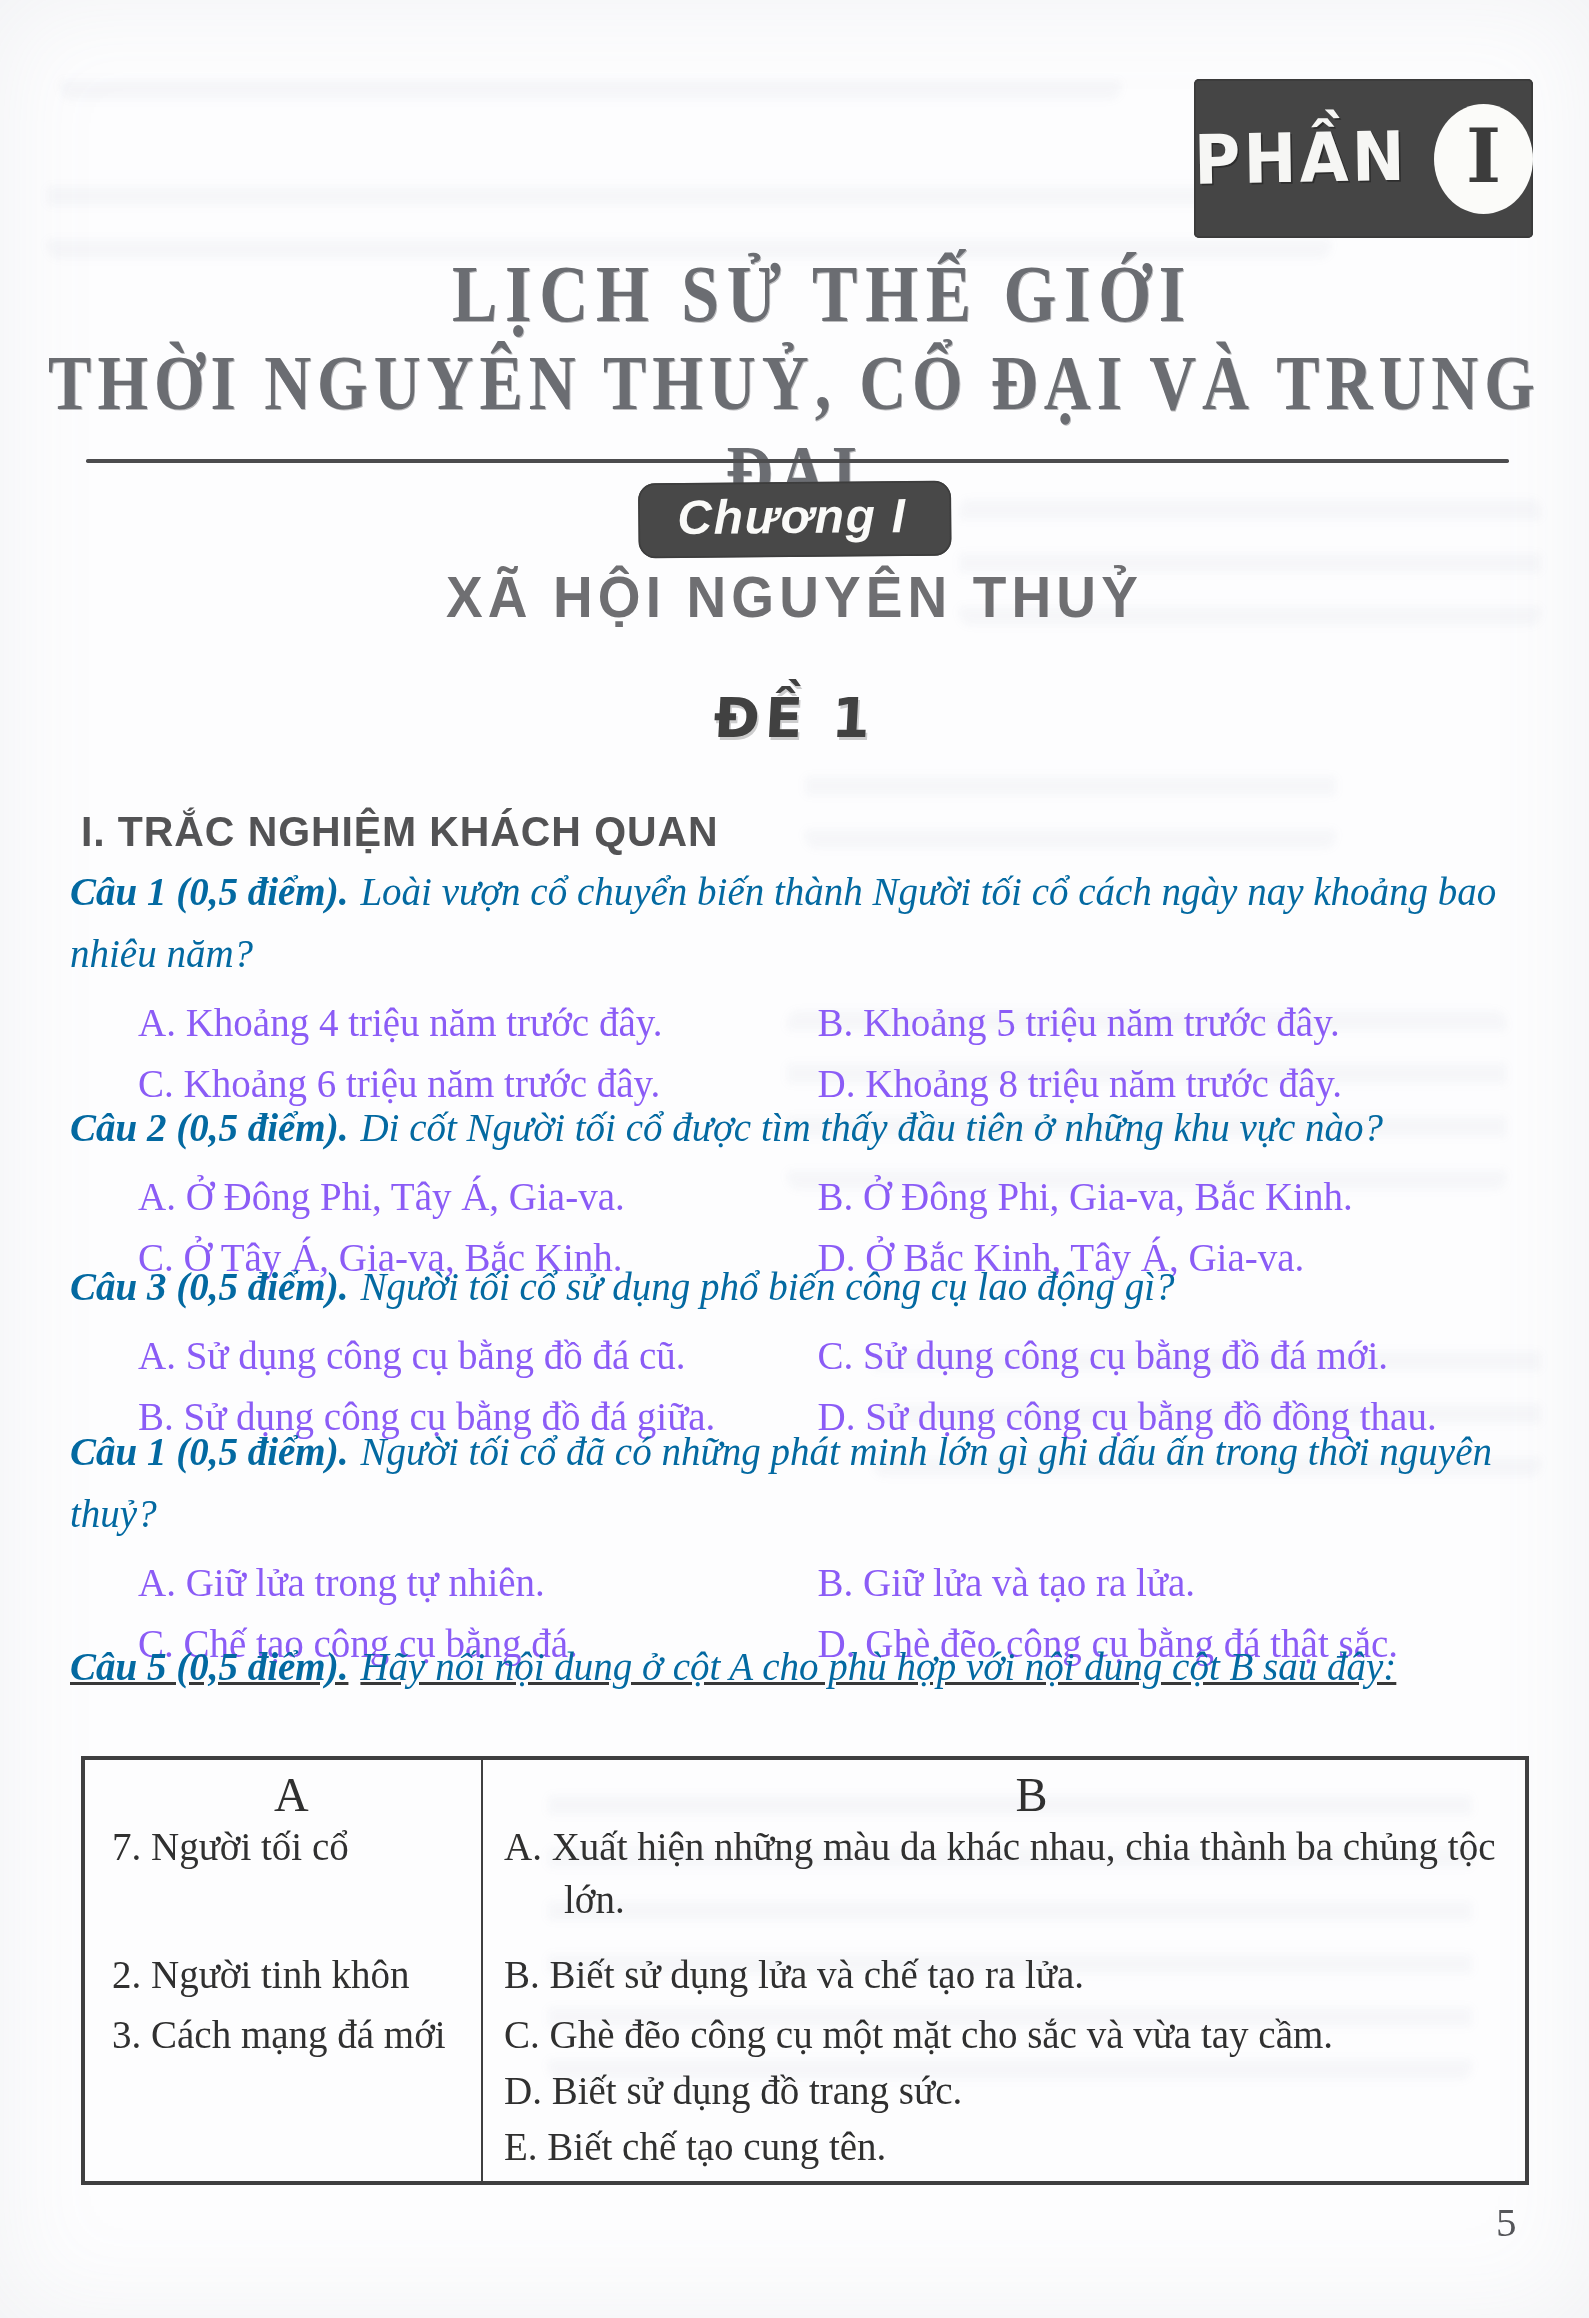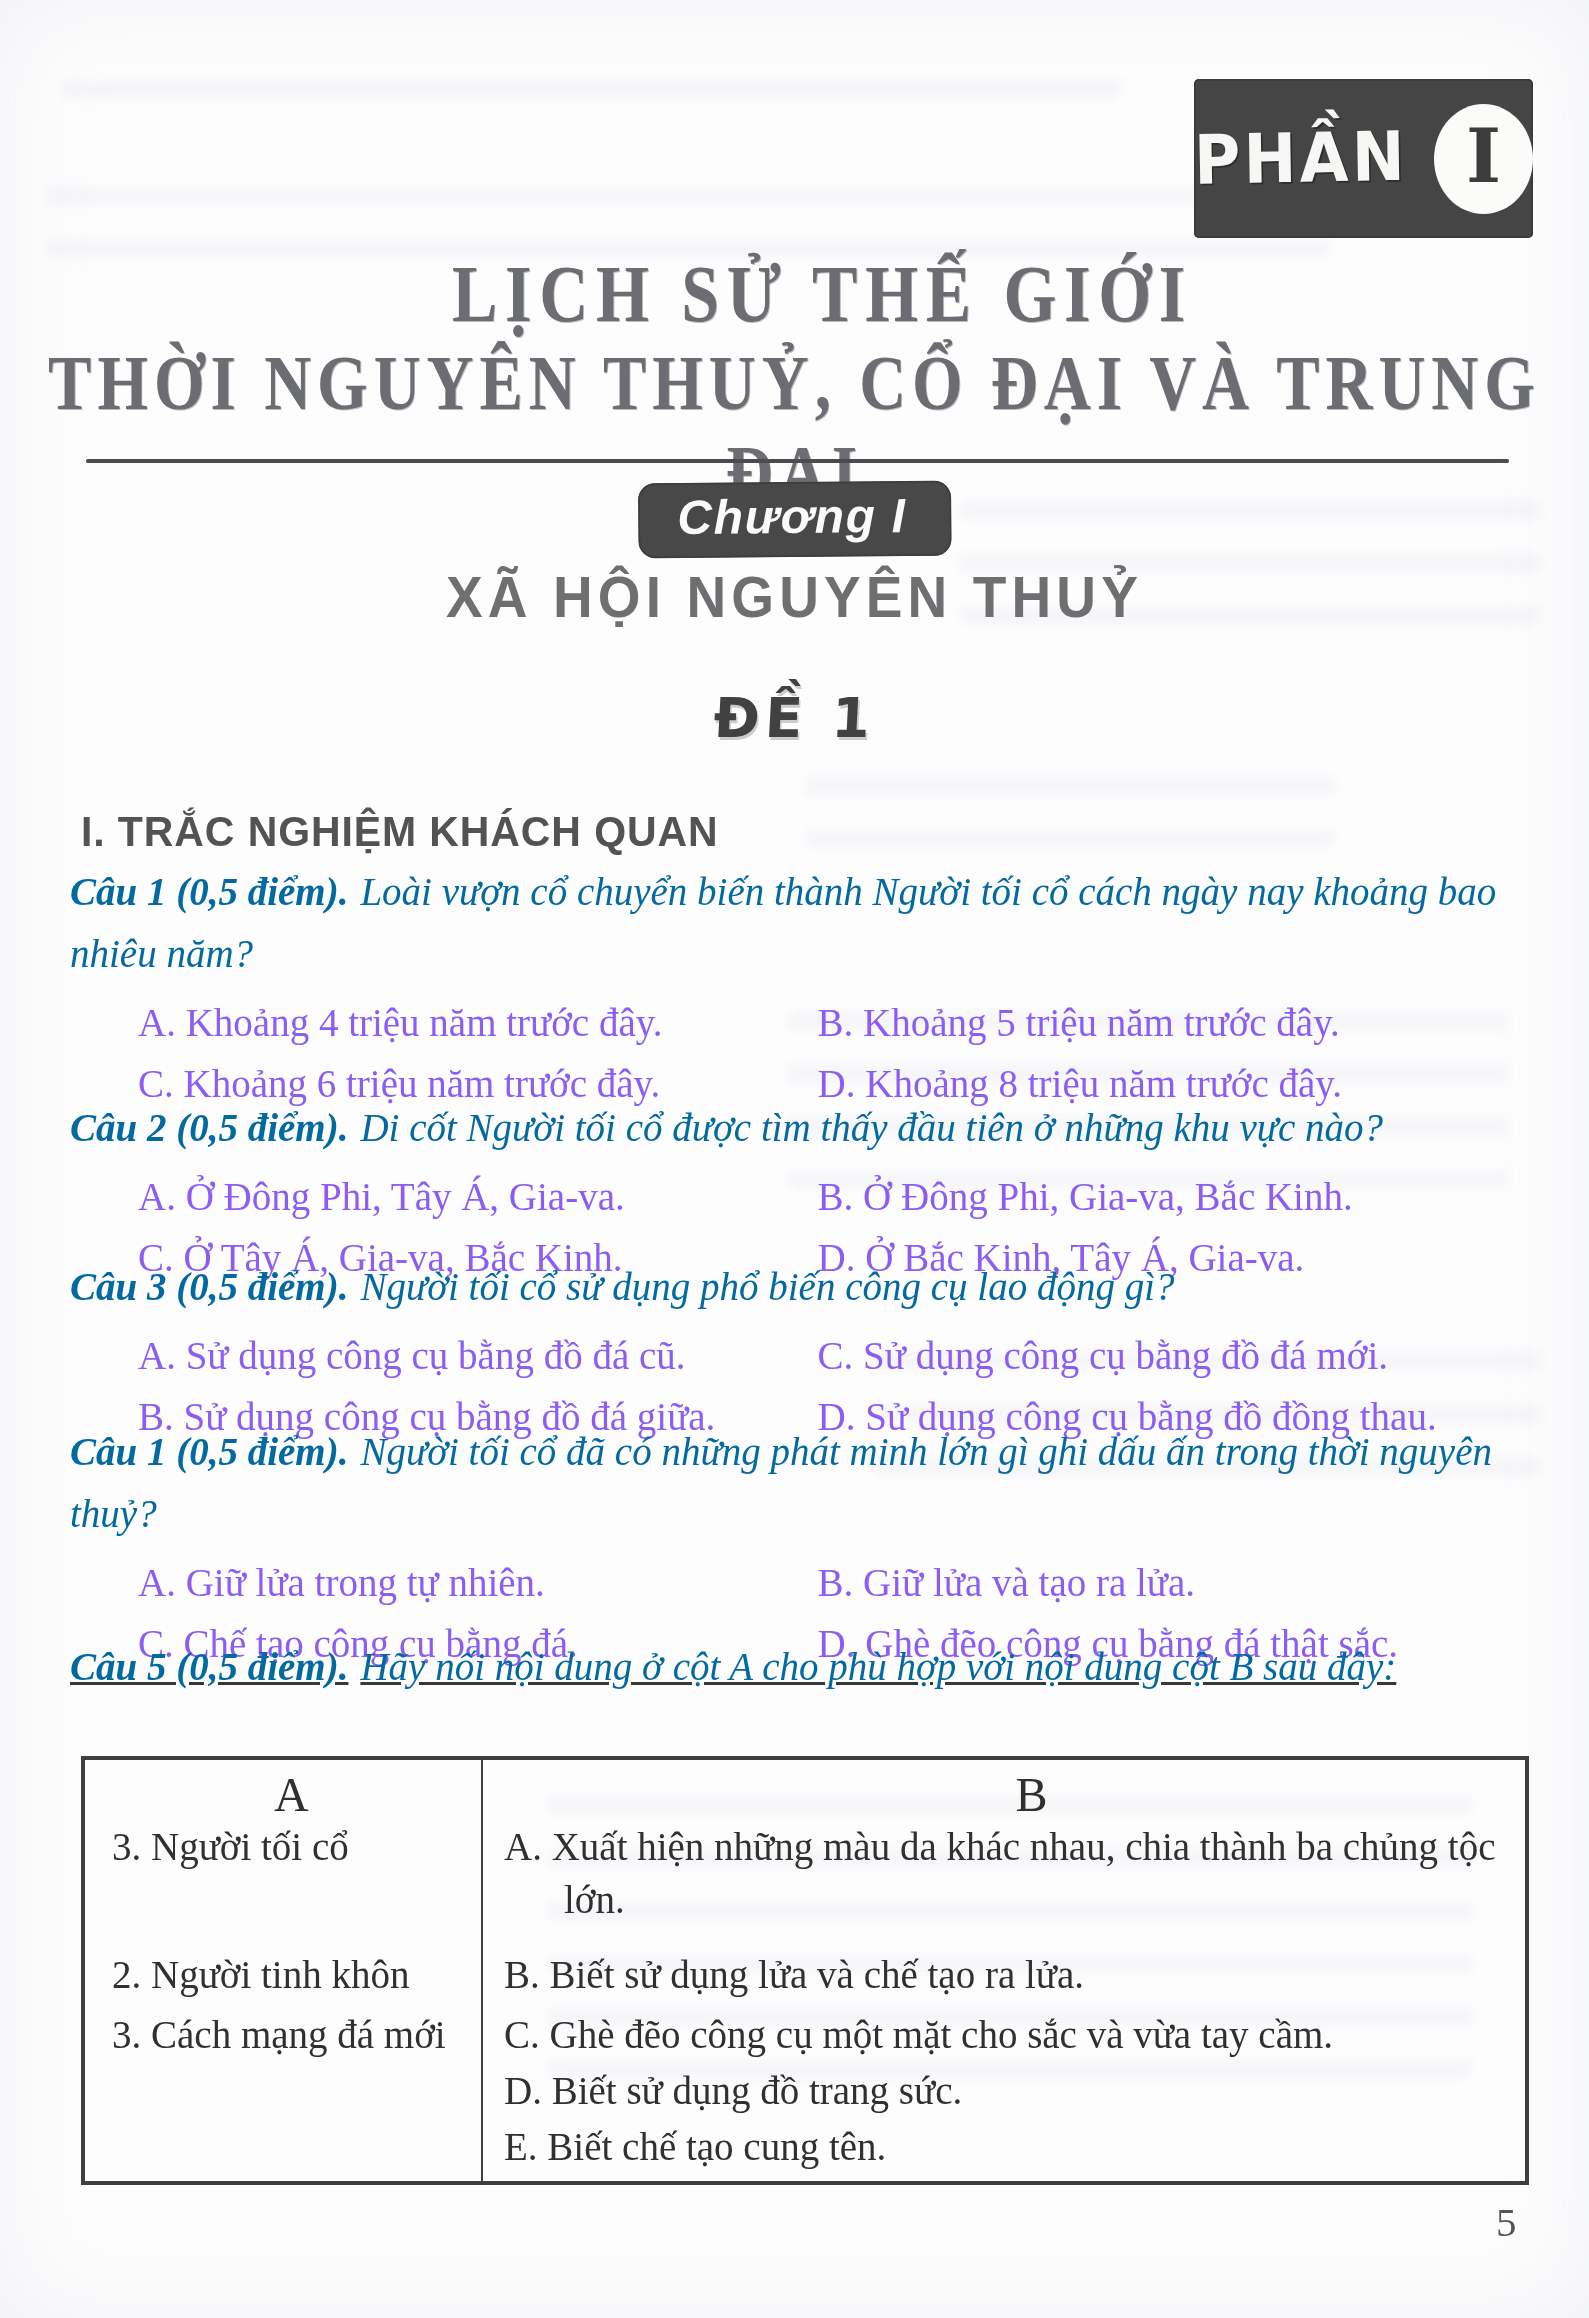--- a/index.html
+++ b/index.html
@@ -206,21 +206,21 @@
   <div class="q" id="q5">
     <p class="stem">
       <span class="qlabel">Câu 5 (0,5 điểm).</span><span>Hãy nối nội dung ở cột A cho phù hợp với nội dung cột B sau đây:</span>
     </p>
   </div>
 
   <div class="match-table">
     <div class="mt-cell mt-a mt-head">A</div>
     <div class="mt-cell mt-b mt-head">B</div>
 
-    <div class="mt-cell mt-a">3. Người tối cổ</div>
+    <div class="mt-cell mt-a">7. Người tối cổ</div>
     <div class="mt-cell mt-b">A. Xuất hiện những màu da khác nhau, chia thành ba chủng tộc lớn.</div>
 
     <div class="mt-cell mt-a">2. Người tinh khôn</div>
     <div class="mt-cell mt-b">B. Biết sử dụng lửa và chế tạo ra lửa.</div>
 
     <div class="mt-cell mt-a">3. Cách mạng đá mới</div>
     <div class="mt-cell mt-b">C. Ghè đẽo công cụ một mặt cho sắc và vừa tay cầm.</div>
 
     <div class="mt-cell mt-a"></div>
     <div class="mt-cell mt-b">D. Biết sử dụng đồ trang sức.</div>

